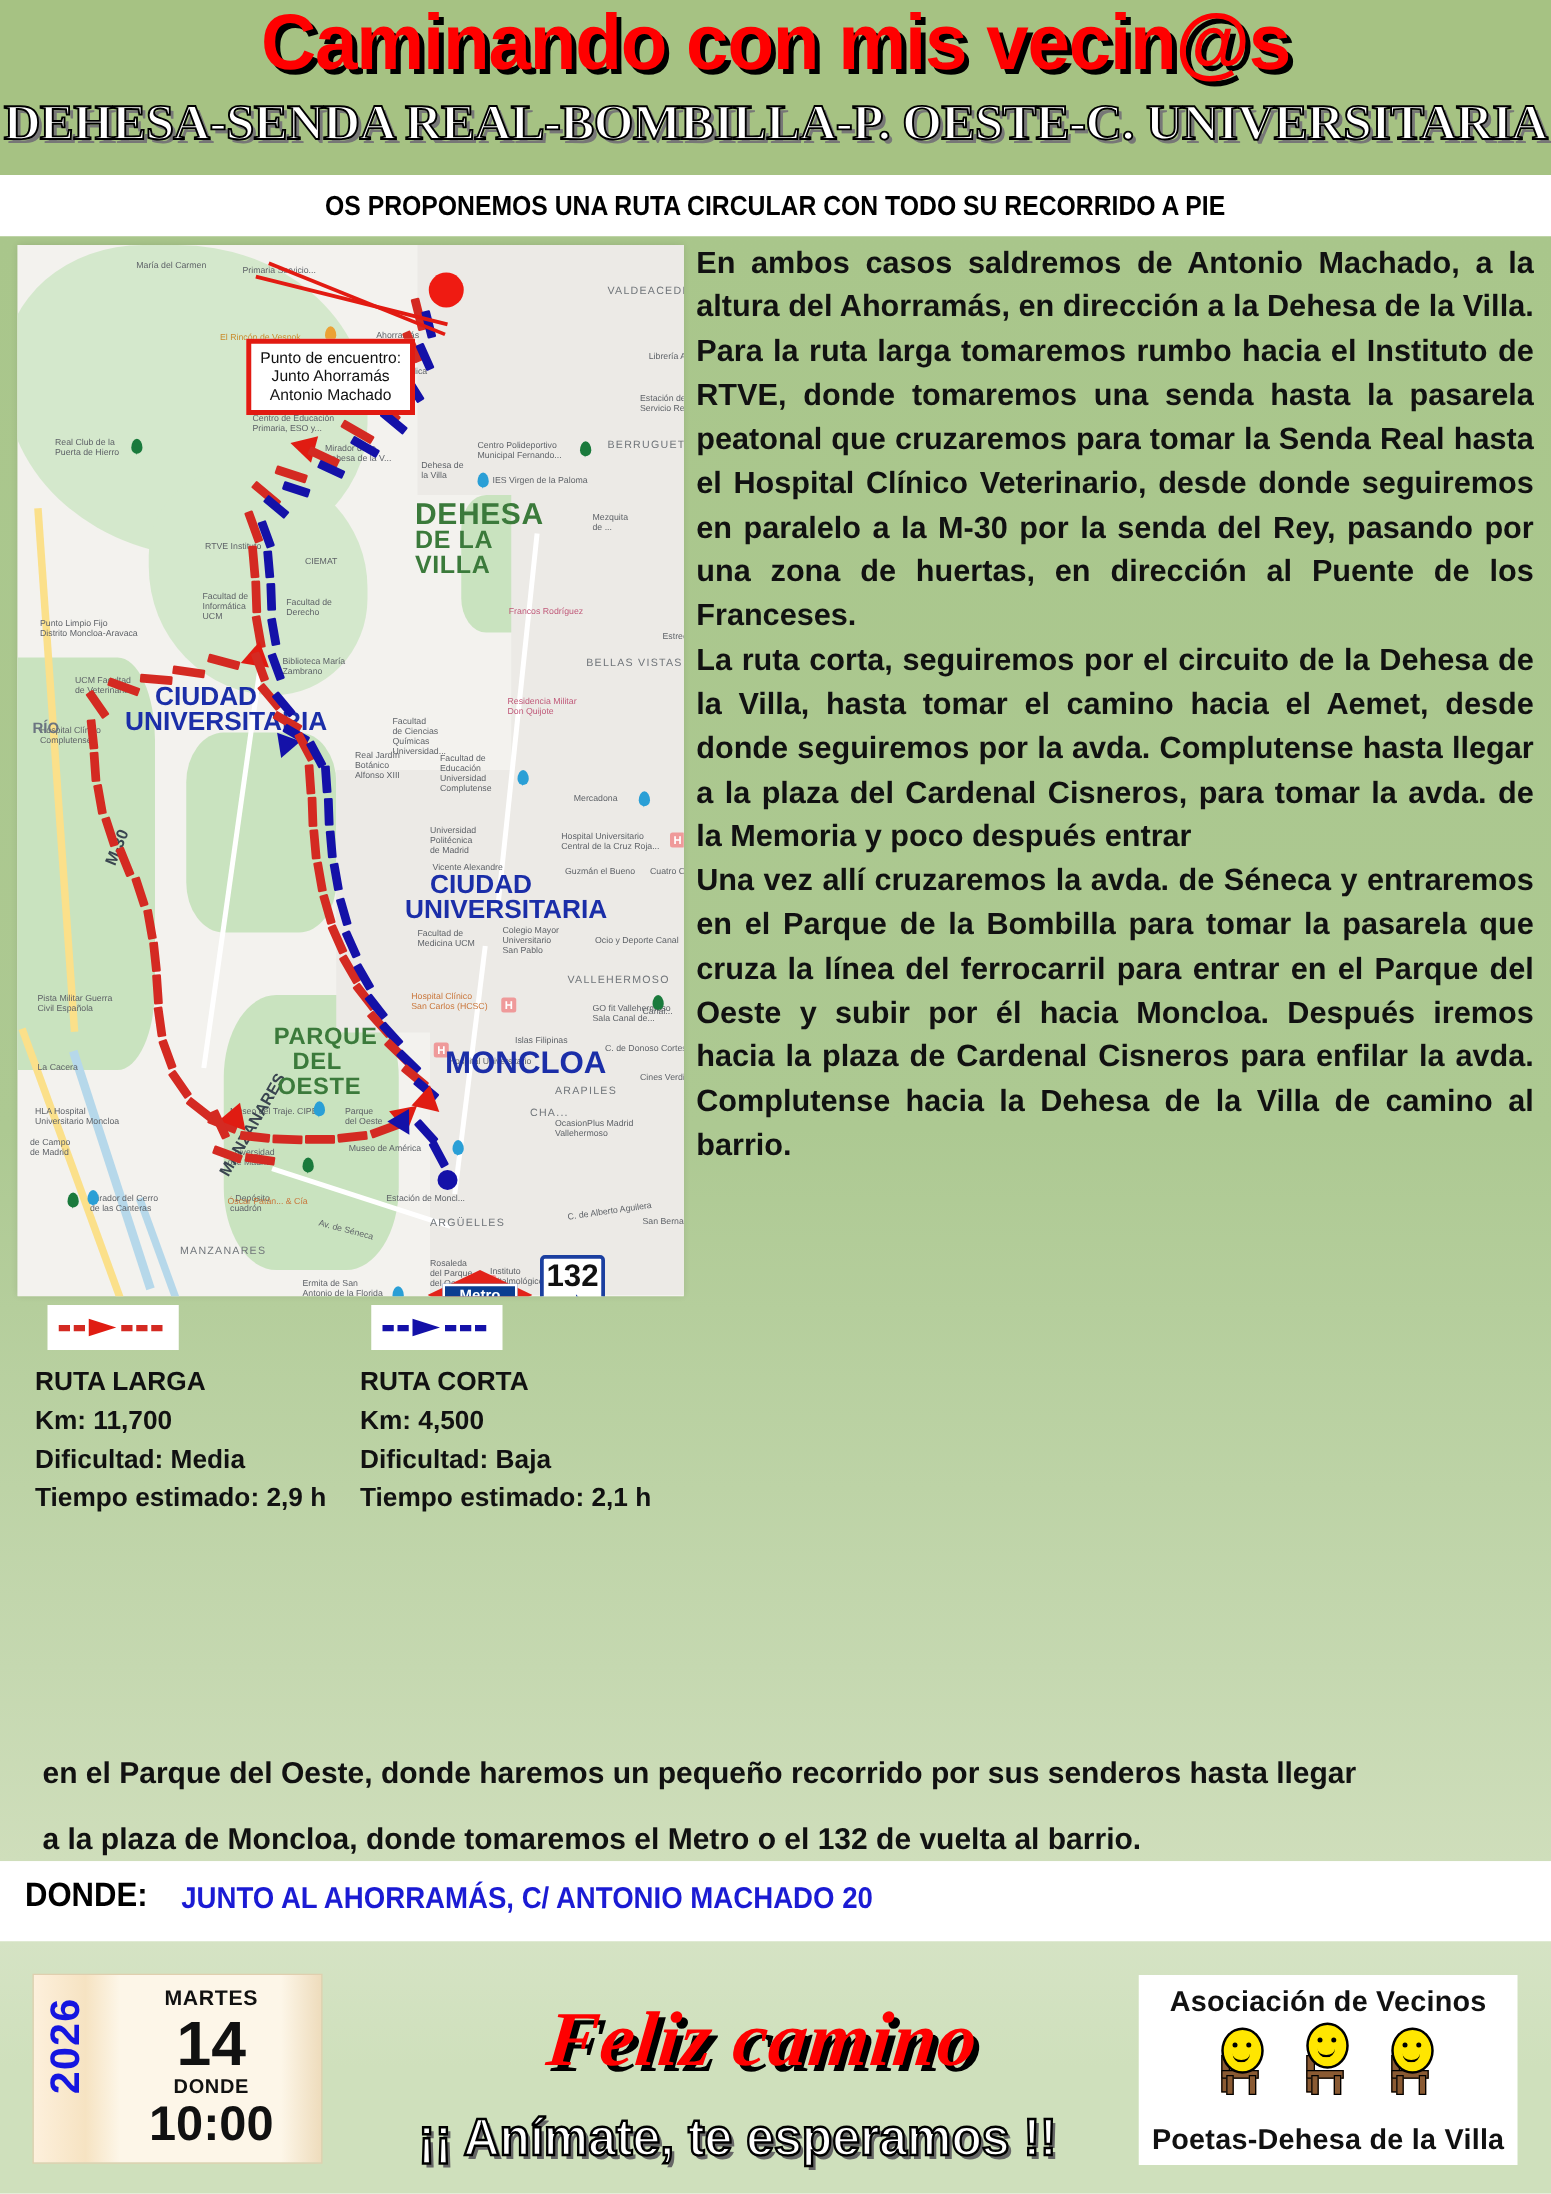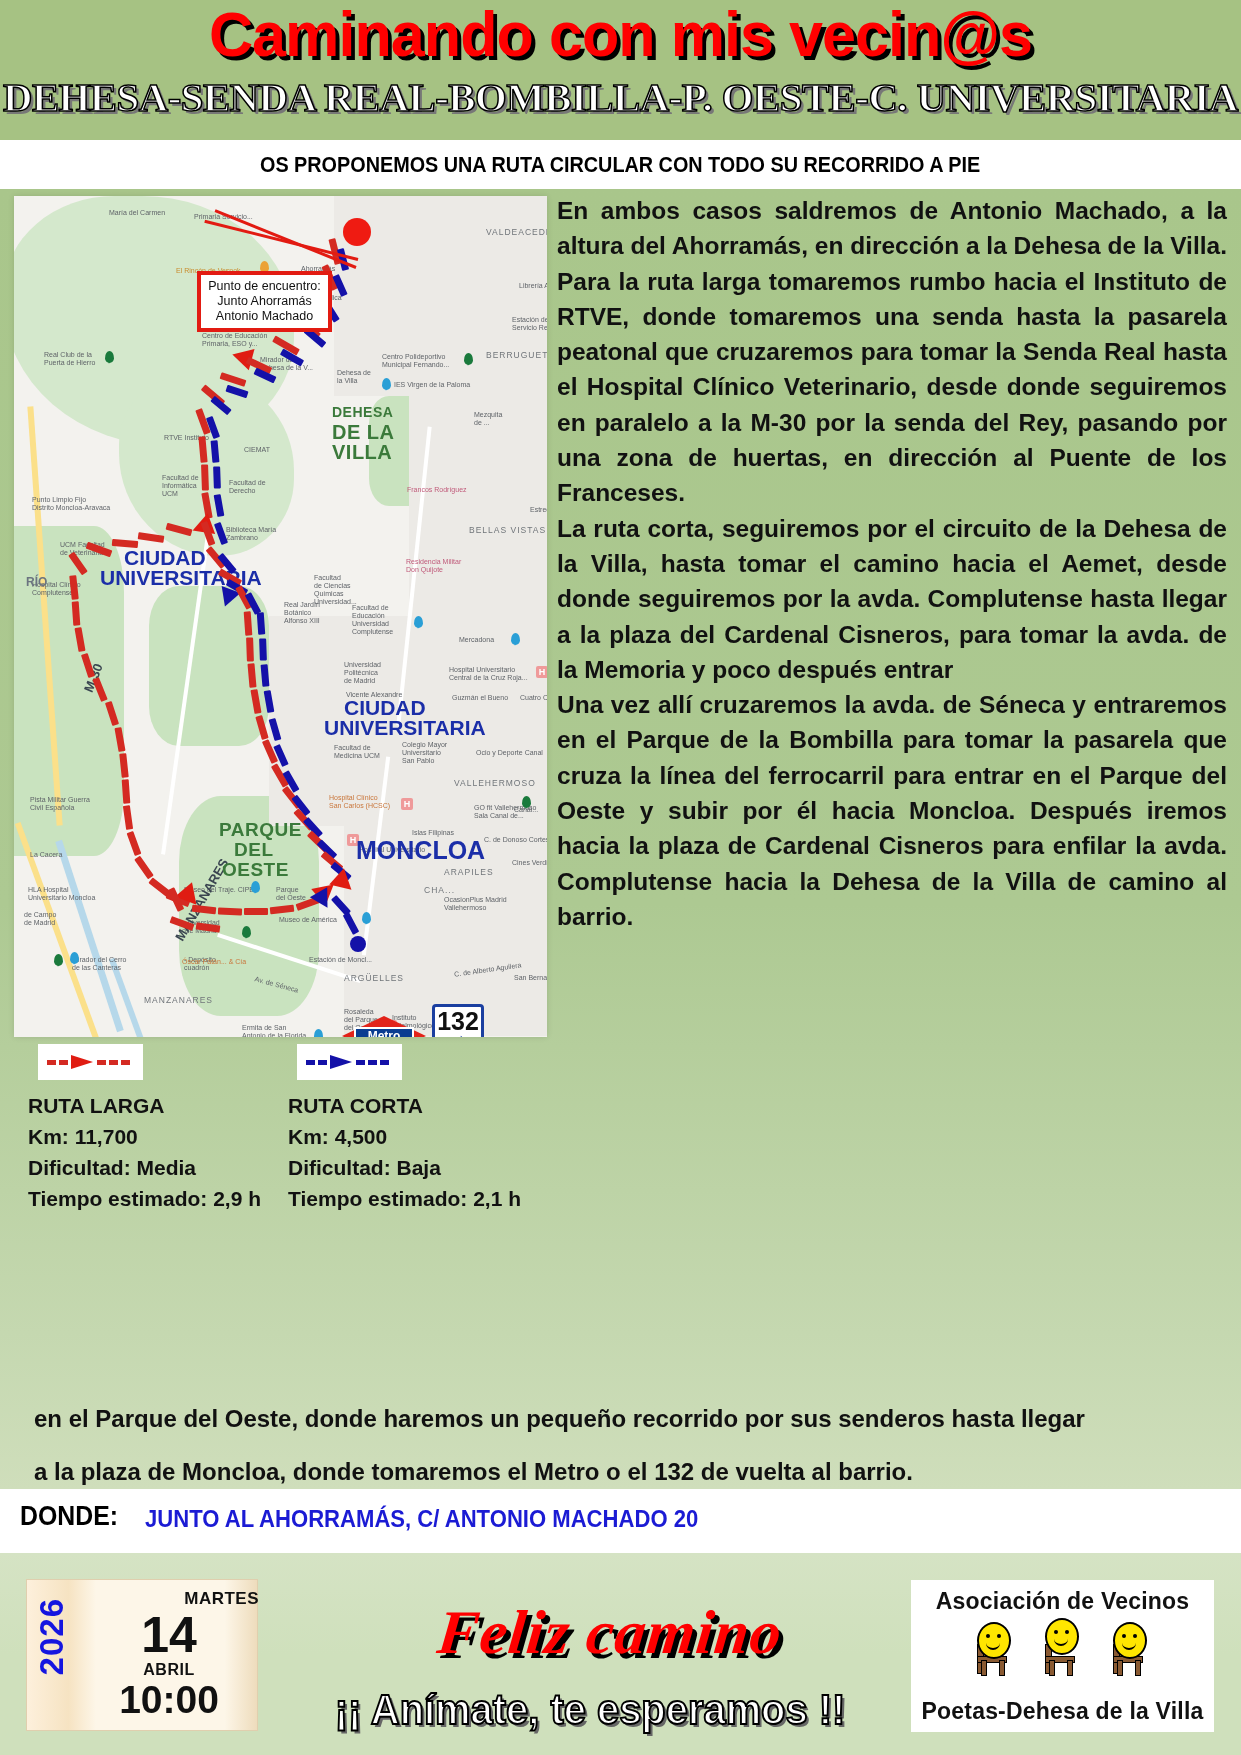--- a/index.html
+++ b/index.html
@@ -206,21 +206,21 @@
     border:1px solid #e0cfae;
     box-sizing:border-box;
   }
   .cal-year{
     position:absolute;left:6px;top:18px;width:40px;
     font-family:"Liberation Sans",sans-serif;font-weight:bold;font-size:33px;color:#1515e0;
     writing-mode:vertical-rl;transform:rotate(180deg);
     letter-spacing:1px;
   }
   .cal-right{position:absolute;left:52px;top:0;width:180px;text-align:center;}
-  .cal-dow{font-family:"Liberation Sans",sans-serif;font-weight:bold;font-size:17px;color:#111;margin-top:9px;letter-spacing:.5px;text-align:right;}
+  .cal-dow{font-family:"Liberation Sans",sans-serif;font-weight:bold;font-size:17px;color:#111;margin-top:9px;letter-spacing:.5px;}
   .cal-day{font-family:"Liberation Sans",sans-serif;font-weight:bold;font-size:50px;color:#111;line-height:52px;}
   .cal-month{font-family:"Liberation Sans",sans-serif;font-weight:bold;font-size:16px;color:#111;letter-spacing:.5px;}
   .cal-time{font-family:"Liberation Sans",sans-serif;font-weight:bold;font-size:39px;color:#111;line-height:42px;}
 
   .feliz{
     position:absolute;left:320px;top:44px;width:580px;text-align:center;
     font-family:"Liberation Serif",serif;font-weight:bold;font-style:italic;
     font-size:62px;color:#ff0000;
     text-shadow:5px 5px 0 #000;
     letter-spacing:1px;
@@ -387,21 +387,21 @@
       <div class="mlabel" style="left:500px;top:778px;">San Berna...</div>
       <div class="mlabel" style="left:10px;top:715px;">de Campo<br>de Madrid</div>
       <div class="mlabel" style="left:262px;top:690px;">Parque<br>del Oeste</div>
       <div class="mlabel" style="left:12px;top:382px;font-size:12px;font-weight:bold;color:#6b7480;">RÍO</div>
       <div class="mlabel" style="left:65px;top:478px;font-size:13px;font-weight:bold;color:#3a4550;transform:rotate(-68deg);">M-30</div>
       <div class="mlabel" style="left:142px;top:700px;font-size:13px;font-weight:bold;color:#3a4550;transform:rotate(-60deg);">MANZANARES</div>
       <div class="mlabel" style="left:16px;top:600px;">Pista Militar Guerra<br>Civil Española</div>
       <div class="mlabel" style="left:16px;top:655px;">La Cacera</div>
       <div class="mlabel" style="left:14px;top:690px;">HLA Hospital<br>Universitario Moncloa</div>
 
-      <div class="mlabel big" style="left:318px;top:212px;font-size:14px;">DEHESA</div>
+      <div class="mlabel big" style="left:318px;top:212px;font-size:24px;">DEHESA</div>
       <div class="mlabel big" style="left:318px;top:232px;font-size:20px;">DE LA</div>
       <div class="mlabel big" style="left:318px;top:252px;font-size:20px;">VILLA</div>
 
       <div class="mlabel blue" style="left:110px;top:358px;">CIUDAD</div>
       <div class="mlabel blue" style="left:86px;top:378px;">UNIVERSITARIA</div>
 
       <div class="mlabel blue" style="left:330px;top:508px;">CIUDAD</div>
       <div class="mlabel blue" style="left:310px;top:528px;">UNIVERSITARIA</div>
 
       <div class="mlabel blue" style="left:342px;top:650px;font-size:25px;">MONCLOA</div>
@@ -585,21 +585,21 @@
   <div class="donde-val">JUNTO AL AHORRAMÁS, C/ ANTONIO MACHADO 20</div>
 </div>
 
 <div class="footer">
 
   <div class="cal">
     <div class="cal-year">2026</div>
     <div class="cal-right">
       <div class="cal-dow">MARTES</div>
       <div class="cal-day">14</div>
-      <div class="cal-month">ABRIL</div>
+      <div class="cal-month">DONDE</div>
       <div class="cal-time">10:00</div>
     </div>
   </div>
 
   <div class="feliz">Feliz camino</div>
   <div class="animate">¡¡ Anímate, te esperamos !!</div>
 
   <div class="logo">
     <div class="logo-top">Asociación de Vecinos</div>
     <div class="logo-art">

